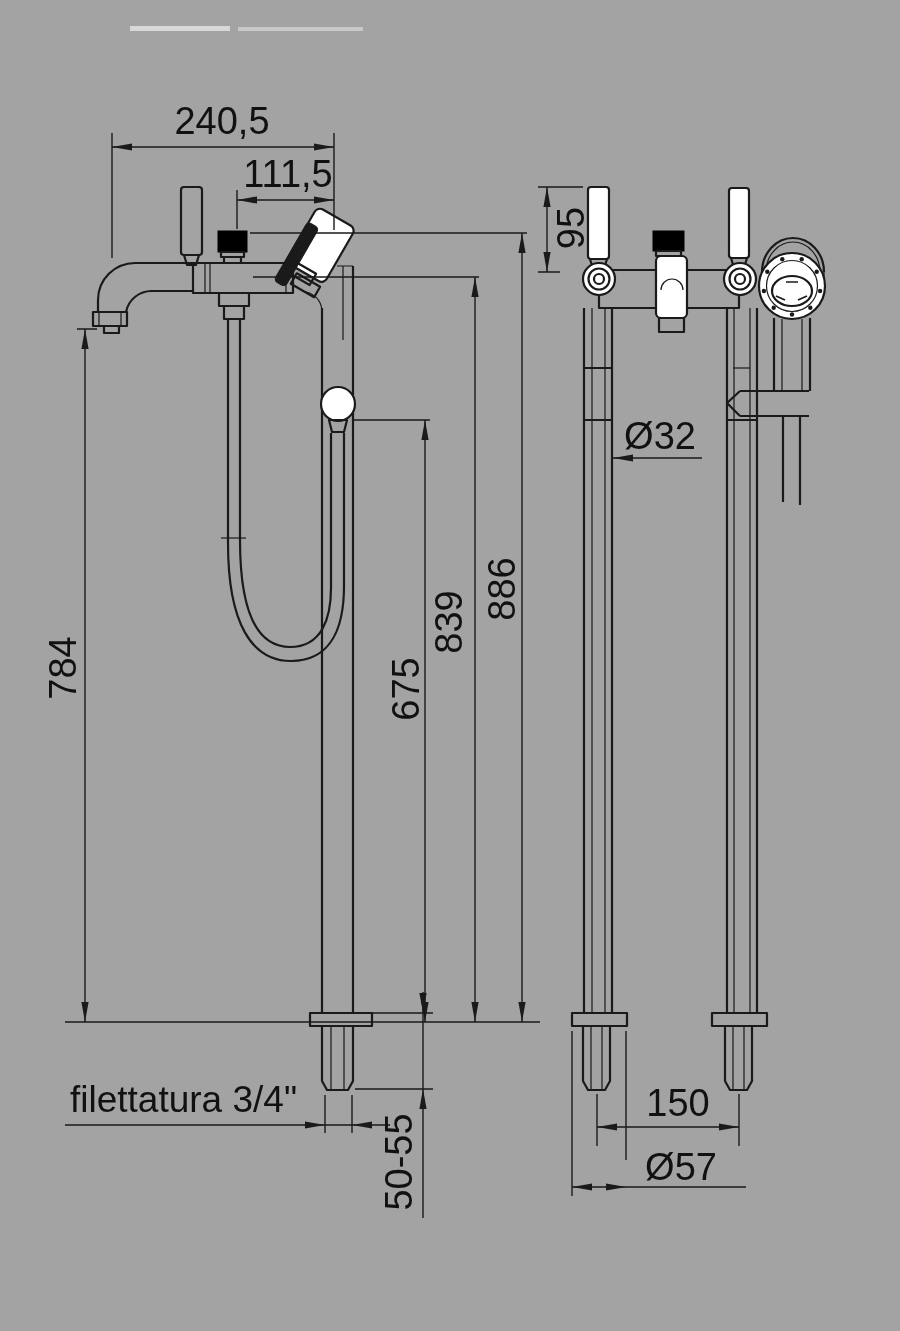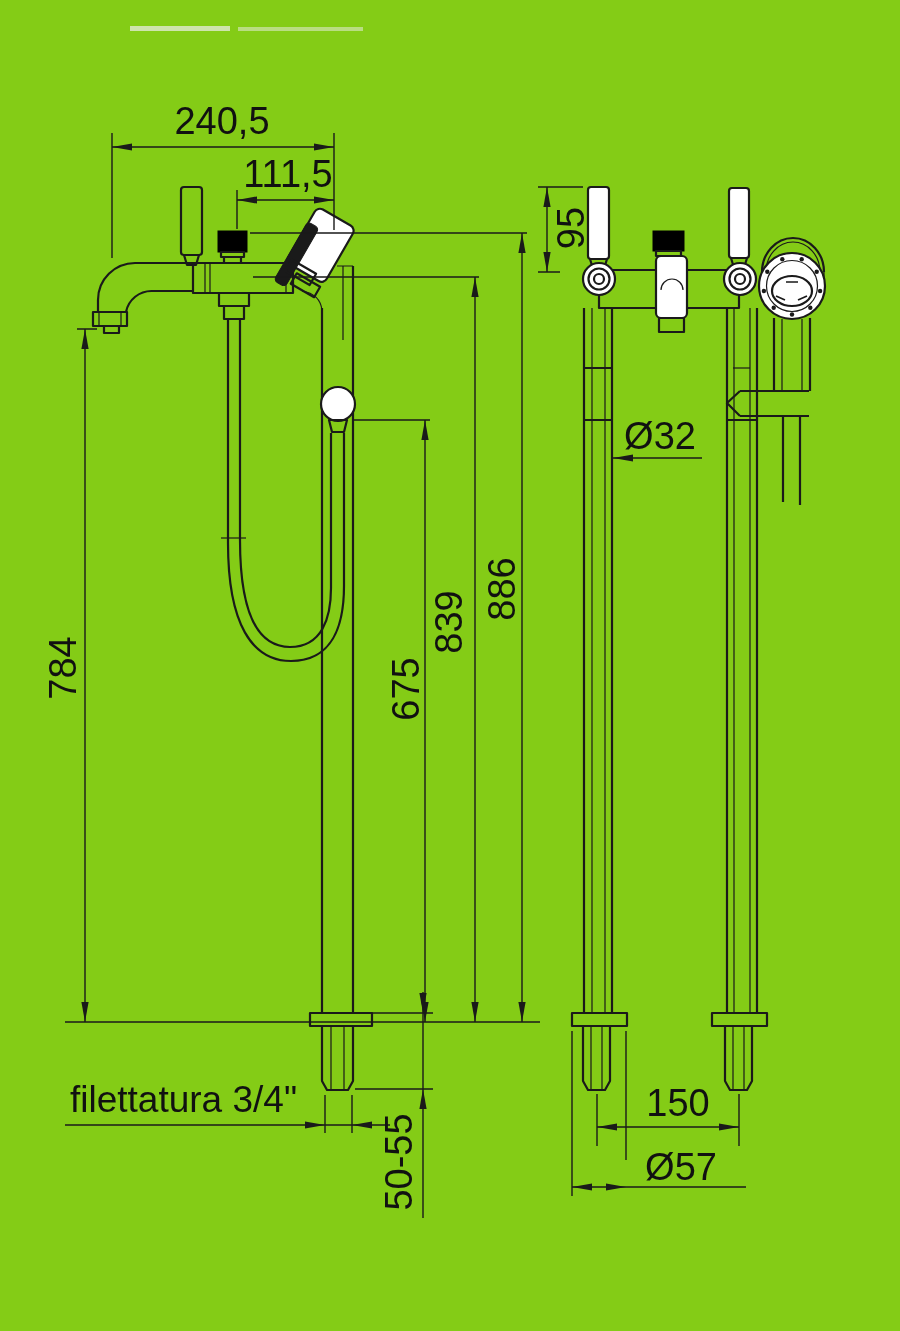--- a/index.html
+++ b/index.html
@@ -1,16 +1,16 @@
 <!DOCTYPE html>
 <html><head>
 <meta charset="utf-8">
 <style>
   html,body{margin:0;padding:0;background:#fff;}
-  .canvas{position:relative;width:900px;height:1331px;background:#84cc16;overflow:hidden;
+  .canvas{position:relative;width:900px;height:1331px;background:#a3a3a3;overflow:hidden;
           font-family:"Liberation Sans", sans-serif;}
   svg{display:block;width:900px;height:1331px;}
   .p{stroke:#1a1a1a;stroke-width:2.2;fill:none;stroke-linejoin:round;}
   .t{stroke:#1a1a1a;stroke-width:1.2;fill:none;}
   .d{stroke:#1a1a1a;stroke-width:1.4;fill:none;}
   .f2{stroke:#1a1a1a;stroke-width:1.7;fill:none;}
   .a{fill:#1a1a1a;stroke:none;}
   .k{fill:#000;stroke:#000;stroke-width:1;}
   .w{fill:#fff;}
   .dk{fill:#1a1a1a;stroke:#1a1a1a;}

